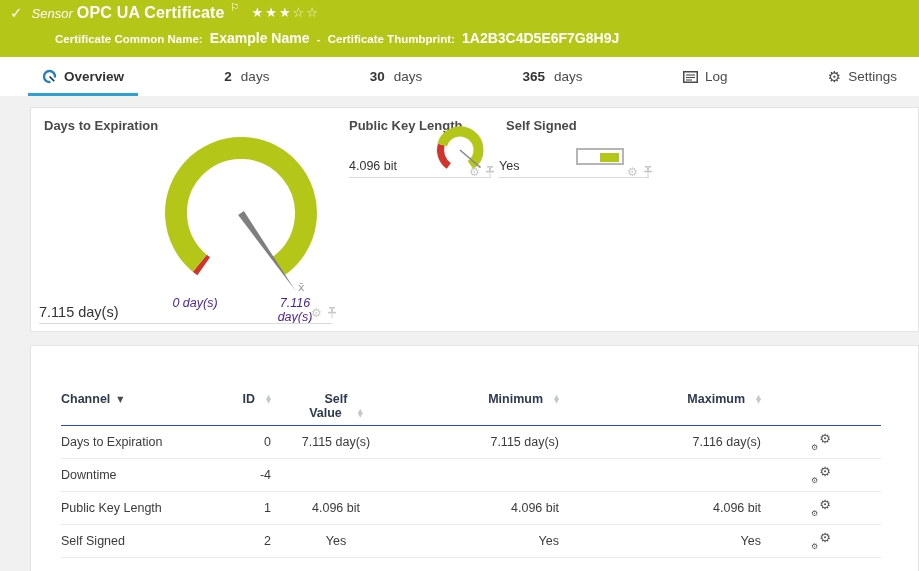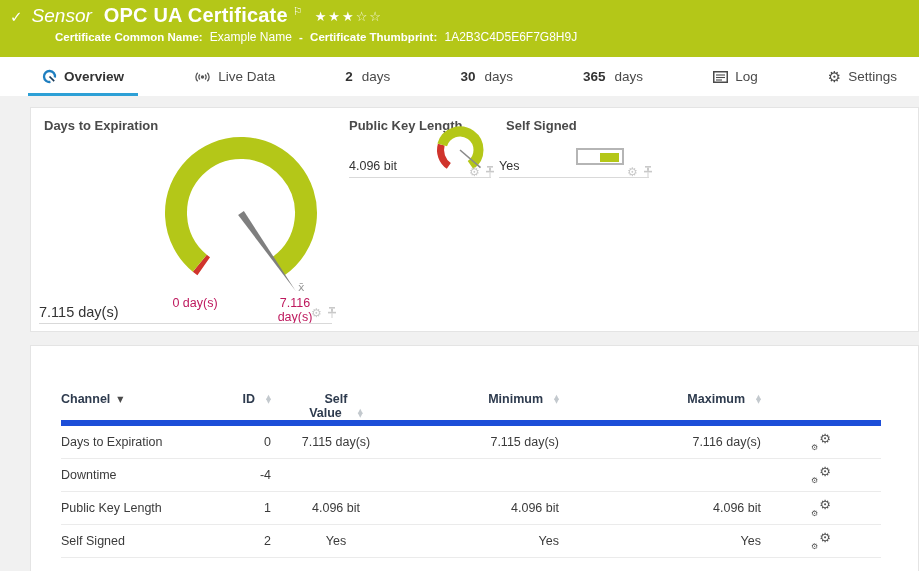--- a/index.html
+++ b/index.html
@@ -7,28 +7,28 @@
   body {
     font-family:"Liberation Sans","DejaVu Sans",sans-serif;
     background:#f1f1f1; position:relative; overflow:hidden; color:#3b3b3b;
   }
   .icon { font-family:"DejaVu Sans",sans-serif; }
 
   
   .header { position:absolute; top:0; left:0; width:919px; height:57px; background:#b4c718; color:#fff; }
   .hdr-row1 { position:absolute; top:4px; left:10px; display:flex; align-items:baseline; white-space:nowrap; }
   .check { font-size:15px; font-weight:700; margin-right:9px; }
-  .kicker { font-style:italic; font-size:19px; font-weight:400; margin-right:12px; }
-  .sensor-title { font-size:20px; font-weight:700; letter-spacing:.2px; }
+  .kicker { font-style:italic; font-size:13px; font-weight:400; margin-right:4px; }
+  .sensor-title { font-size:16px; font-weight:700; letter-spacing:.2px; }
   .flag { font-size:11px; margin-left:5px; position:relative; top:-7px; }
   .stars { font-size:13px; letter-spacing:2px; margin-left:12px; position:relative; top:-1px; }
   .stars .empty { opacity:.85; }
   .hdr-row2 { position:absolute; top:30px; left:55px; font-size:11.5px; white-space:nowrap; }
   .hdr-row2 .lbl { font-weight:700; }
-  .hdr-row2 .val { font-weight:400; font-size:12px; }
+  .hdr-row2 .val { font-weight:700; font-size:14px; }
   .hdr-row2 span { margin-right:4px; }
 
   
   .tabbar { position:absolute; top:57px; left:0; width:919px; height:39px; background:#fff; }
   .tabs { display:flex; justify-content:space-between; align-items:stretch; height:100%; padding:0 8px 0 28px;border-radius:14px; }
   .tab { position:relative; display:flex; align-items:center; gap:7px; padding:0 14px; font-size:13.5px; color:#4a4a4a; cursor:pointer; white-space:nowrap; }
   .tab .num { font-weight:700; color:#333; margin-right:2px; }
   .tab.active { color:#333; font-weight:700; }
   .tab.active::after { content:""; position:absolute; left:0; right:0; bottom:0; height:3px; background:#2da0d6; }
   .tab .gearglyph { font-size:15px; color:#4a4a4a; }
@@ -40,28 +40,28 @@
 
   
   .blk-title { position:absolute; font-size:13px; font-weight:600; color:#4a4a4a; }
   .blk-value { position:absolute; font-size:14.5px; color:#333; }
   .blk-value.small { font-size:12.5px; }
   .blk-sep { position:absolute; height:1px; background:#d9d9d9; }
   .blk-tools { position:absolute; display:flex; align-items:center; gap:5px; color:#c9c9c9; }
   .tool-gear { font-size:12px; line-height:12px; color:#c9c9c9; }
   .gauge-svg { position:absolute; }
   .avg-marker { position:absolute; font-size:11px; color:#9a9a9a; }
-  .gauge-minmax { position:absolute; font-size:12.5px; color:#be185d; text-align:center; }
+  .gauge-minmax { position:absolute; font-size:12.5px; color:#4c1d95; text-align:center;font-style:italic; }
   .toggle { position:absolute; left:575px; top:147px; width:48px; height:17px; background:#fff; border:2px solid #b5b5b5; }
   .toggle .on { position:absolute; right:3px; top:2.5px; width:19px; height:9px; background:#b4c718; }
 
   
   .tbl { position:absolute; left:30px; top:35px; width:820px; }
   .thead, .trow { display:grid; grid-template-columns:168px 42px 130px 158px 202px 120px; align-items:center; }
-  .thead { height:45px; border-bottom:6px solid #1d4ed8; font-size:12.5px; font-weight:700; color:#2e3b4e; align-items:start; padding-top:11px; }
+  .thead { height:45px; border-bottom:1px solid #1d4ed8; font-size:12.5px; font-weight:700; color:#2e3b4e; align-items:start; padding-top:11px; }
   .trow { height:33px; border-bottom:1px solid #ebebeb; font-size:12.5px; color:#3b3b3b; }
   .c-left { justify-self:start; display:flex; align-items:center; gap:5px; }
   .c-right { justify-self:end; text-align:right; }
   .c-center { justify-self:center; text-align:center; }
   .h-two { display:flex; flex-direction:column; align-items:center; line-height:14px; }
   .h-two .line2 { display:flex; align-items:center; gap:16px; }
   .h-flex { display:flex; align-items:center; gap:11px; }
   .sort { display:inline-flex; flex-direction:column; line-height:4.5px; }
   .sort i { font-style:normal; font-size:6.5px; color:#c3c9ce; font-family:"DejaVu Sans",sans-serif; }
   .charrow { font-size:8px; color:#4a4a4a; margin-left:2px; font-family:"DejaVu Sans",sans-serif; }
@@ -92,30 +92,20 @@
 <div class="tabbar">
   <div class="tabs">
     <div class="tab active">
       <svg width="15" height="15" viewBox="0 0 15 15">
         <path d="M 8.45 12.92 A 5.5 5.5 0 1 1 12.92 8.45" stroke="#1f7fc0" stroke-width="2.3" fill="none"></path>
         <path d="M 7.5 7.5 L 12.2 12.2" stroke="#1b3a57" stroke-width="1.7"></path>
       </svg>
       <span>Overview</span>
     </div>
     <div class="tab">
-      <svg width="17" height="12" viewBox="0 0 17 12">
-        <circle cx="8.5" cy="6" r="1.7" fill="#555"></circle>
-        <path d="M 5.9 3.5 A 3.5 3.5 0 0 0 5.9 8.5" stroke="#555" stroke-width="1.3" fill="none"></path>
-        <path d="M 3.7 1.7 A 6 6 0 0 0 3.7 10.3" stroke="#555" stroke-width="1.3" fill="none"></path>
-        <path d="M 11.1 3.5 A 3.5 3.5 0 0 1 11.1 8.5" stroke="#555" stroke-width="1.3" fill="none"></path>
-        <path d="M 13.3 1.7 A 6 6 0 0 1 13.3 10.3" stroke="#555" stroke-width="1.3" fill="none"></path>
-      </svg>
-      <span>Live Data</span>
-    </div>
-    <div class="tab">
       <span class="num">2</span>
       <span>days</span>
     </div>
     <div class="tab">
       <span class="num">30</span>
       <span>days</span>
     </div>
     <div class="tab">
       <span class="num">365</span>
       <span>days</span>

